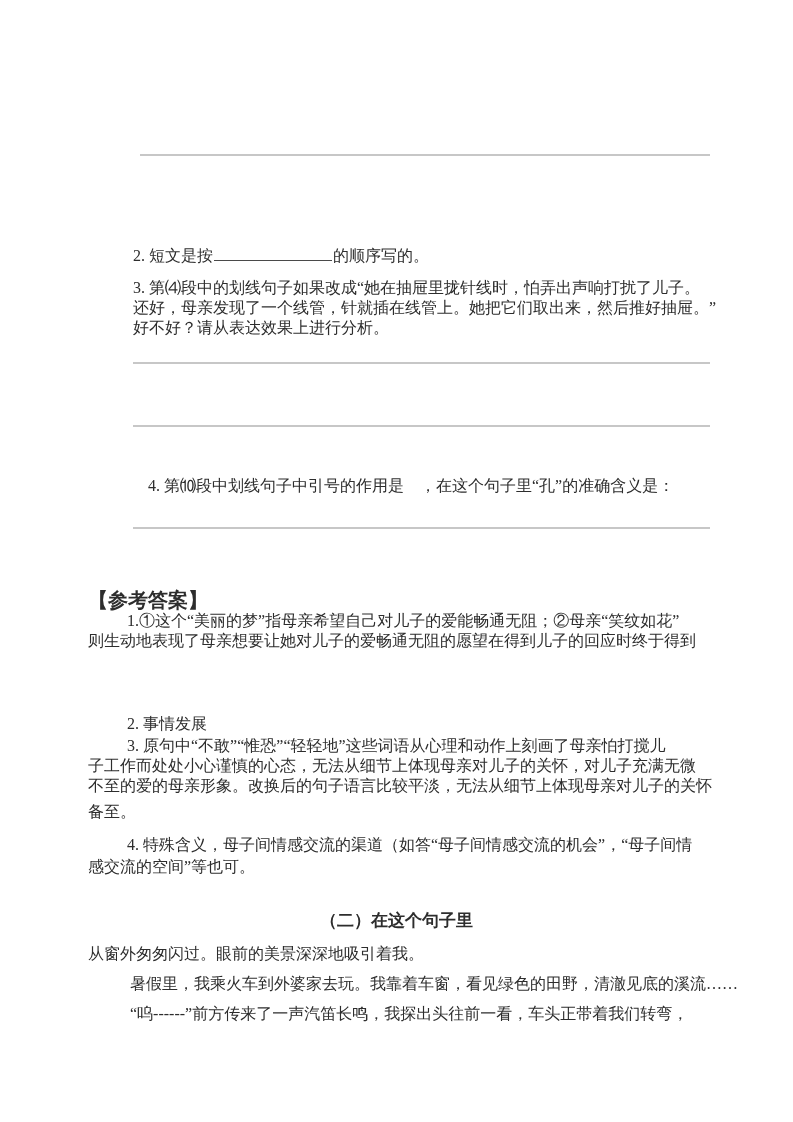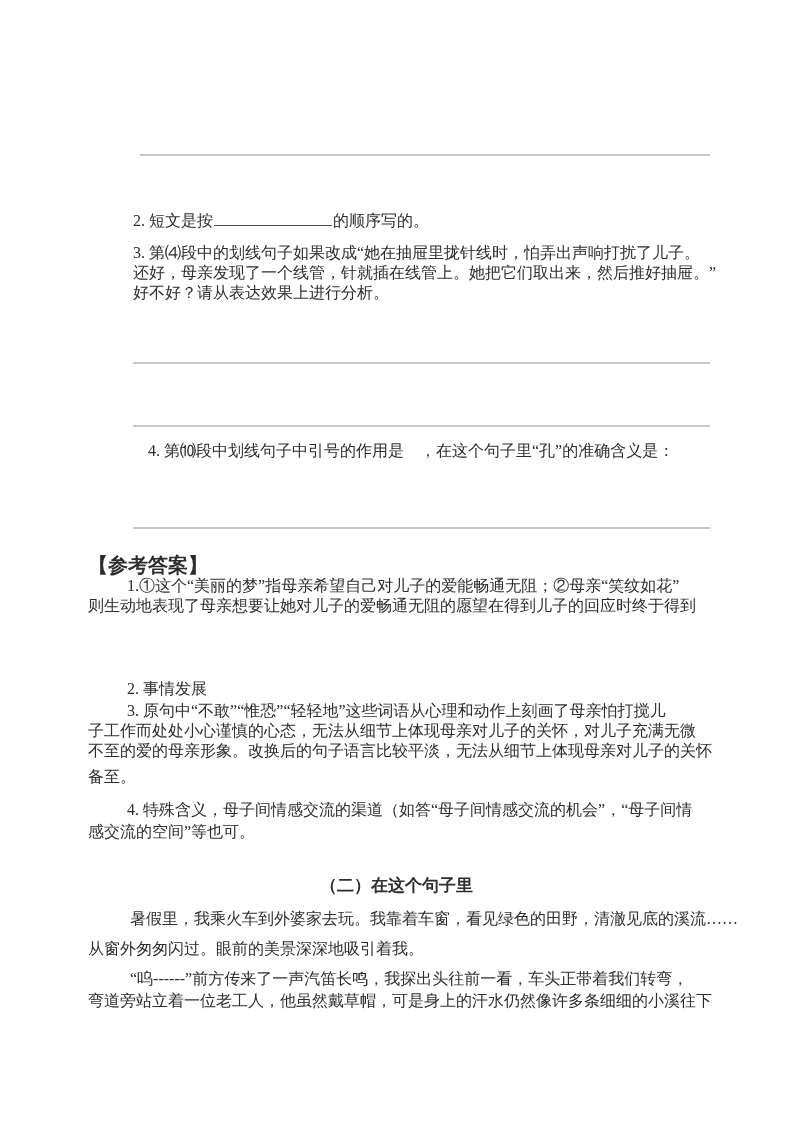--- a/index.html
+++ b/index.html
@@ -10,21 +10,21 @@
     background:#ffffff;
     font-family:"Liberation Serif","DejaVu Serif",serif;
     color:#2d2d2d;
     overflow:hidden;
   }
   .hr{position:absolute;height:2px;background:#c7c7c7;}
   .hr1{top:154px;left:140px;width:570px;}
   .hr2{top:362px;left:133px;width:577px;}
   .hr3{top:425px;left:133px;width:577px;}
   .hr4{top:527px;left:133px;width:577px;}
-  .block{position:absolute;font-size:16px;line-height:20px;}
+  .block{position:absolute;font-size:16px;line-height:20px;margin-top:35px;}
   .ln{white-space:nowrap;}
   .q2{top:210px;left:133px;}
   .q3{top:243px;left:133px;width:580px;}
   .q4{top:441px;left:133px;padding-left:15px;width:565px;}
   .blank{
     display:inline-block;width:118px;height:15px;
     border-bottom:1.5px solid #4a4a4a;margin:0 1px;
   }
   .ans-heading{
     top:555px;left:88px;
@@ -88,22 +88,21 @@
   </div>
 
   <div class="block a4">
     <div class="ln indent">4. 特殊含义，母子间情感交流的渠道（如答“母子间情感交流的机会”，“母子间情</div>
     <div class="ln">感交流的空间”等也可。</div>
   </div>
 
   <div class="block sec-title">（二）在这个句子里</div>
 
   <div class="block p1">
+    <div class="ln">从窗外匆匆闪过。眼前的美景深深地吸引着我。</div>
     <div class="ln story-indent">暑假里，我乘火车到外婆家去玩。我靠着车窗，看见绿色的田野，清澈见底的溪流……</div>
-    <div class="ln">从窗外匆匆闪过。眼前的美景深深地吸引着我。</div>
   </div>
 
   <div class="block p2">
     <div class="ln story-indent">“呜------”前方传来了一声汽笛长鸣，我探出头往前一看，车头正带着我们转弯，</div>
-    <div class="ln">弯道旁站立着一位老工人，他虽然戴草帽，可是身上的汗水仍然像许多条细细的小溪往下</div>
   </div>
 
 </div>
 
 </body></html>

